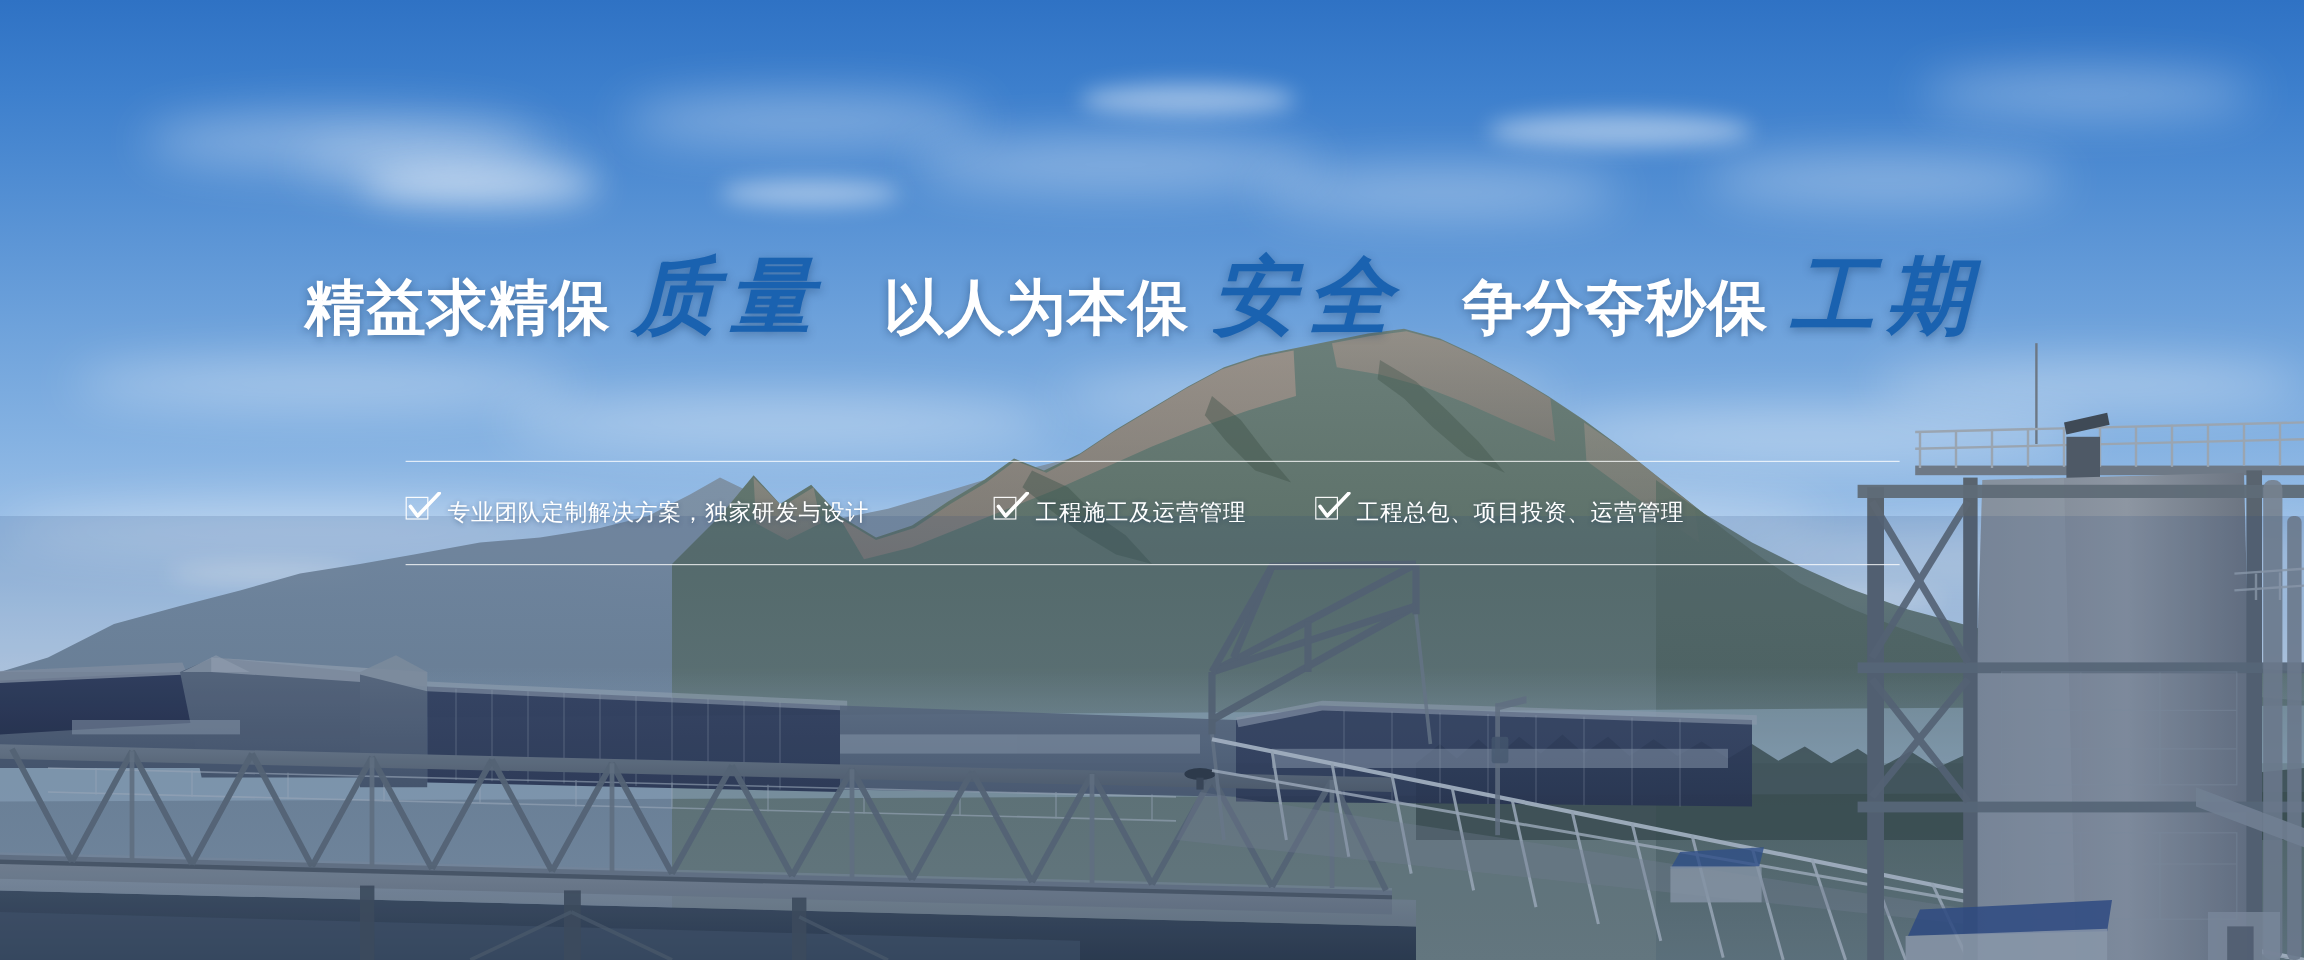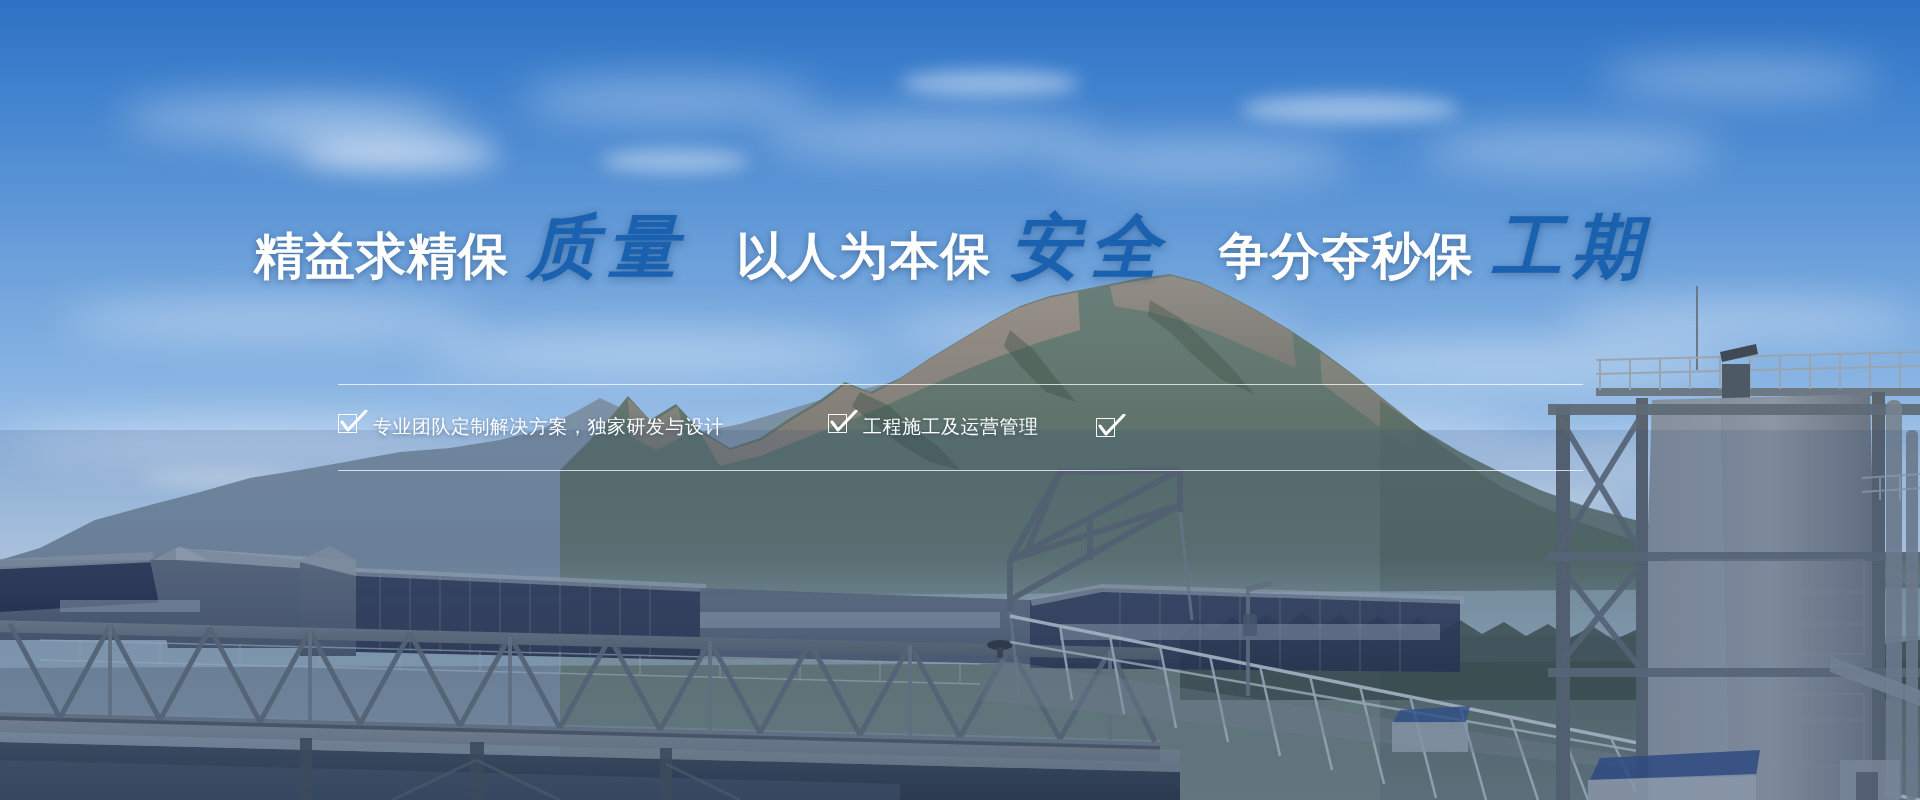--- a/index.html
+++ b/index.html
@@ -532,18 +532,19 @@
         </span>
         <span>工程施工及运营管理</span>
       </div>
 
       <div class="feature f3">
         <span class="chk">
           <svg width="30" height="26" viewBox="0 0 30 26">
             <path d="M3,12 L9,20 L27,1" fill="none" stroke="#ffffff" stroke-width="3" stroke-linecap="round" stroke-linejoin="round"></path>
           </svg>
         </span>
+        <span>工程总包、项目投资、运营管理</span>
       </div>
 
     </div>
   </div>
 
 </div>
 
 </body></html>

